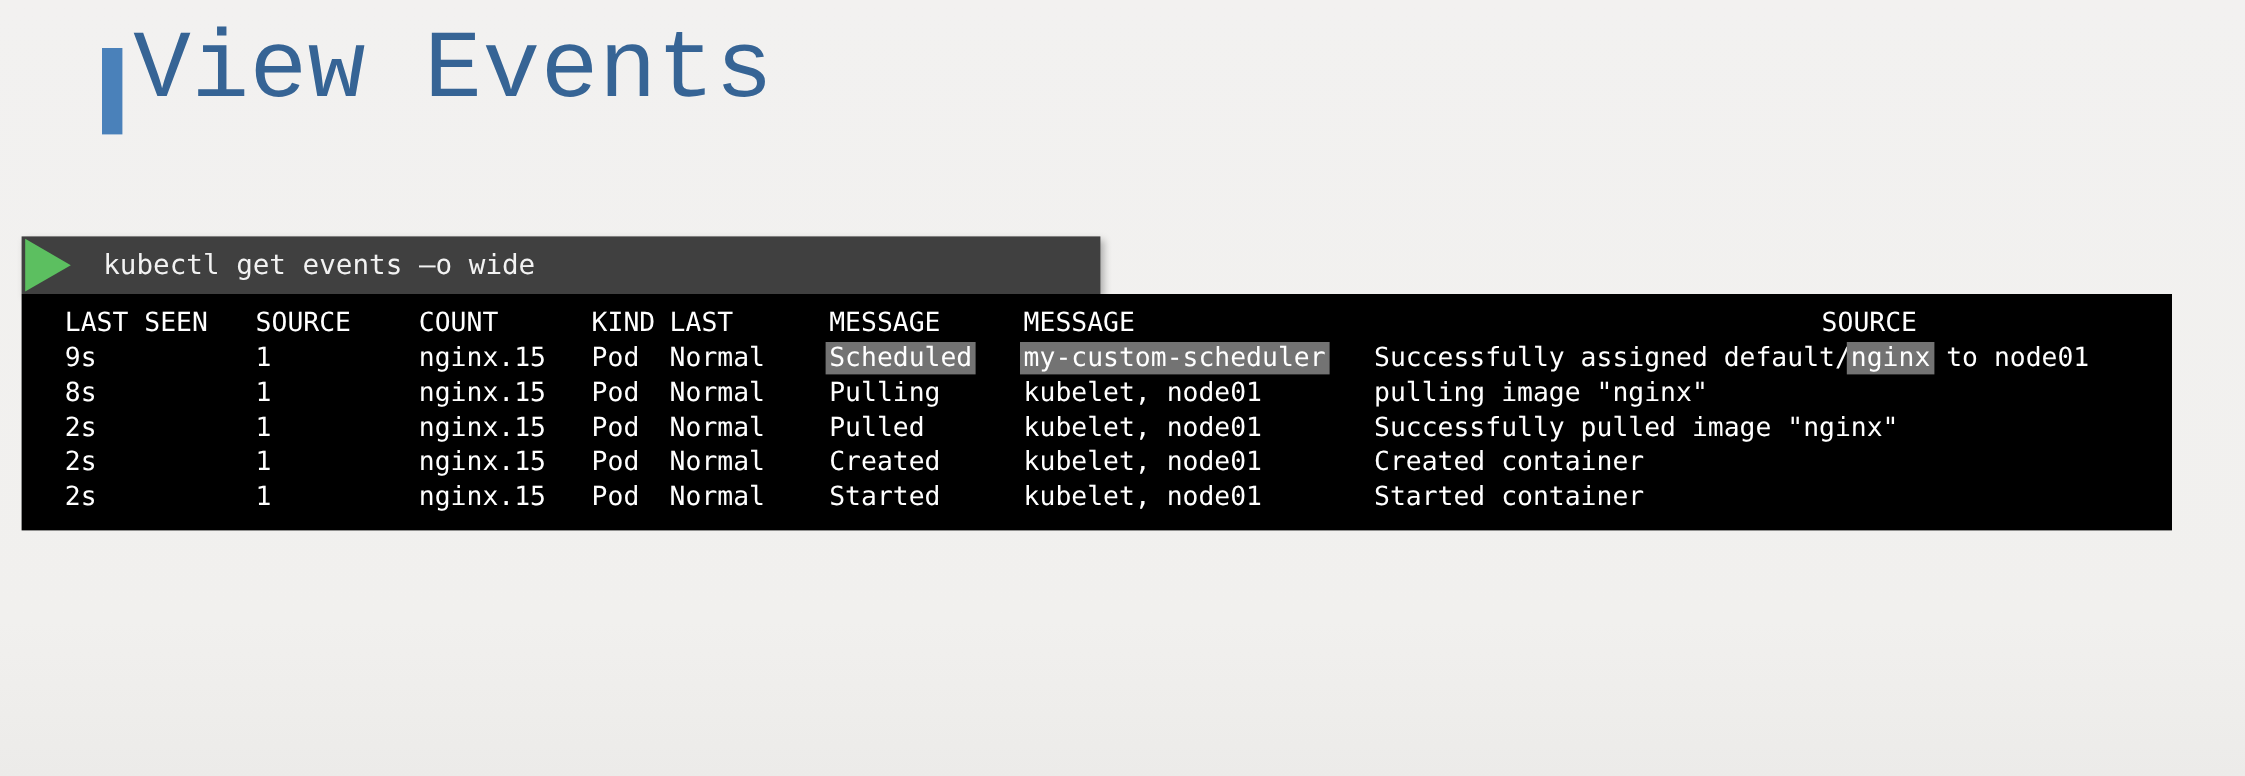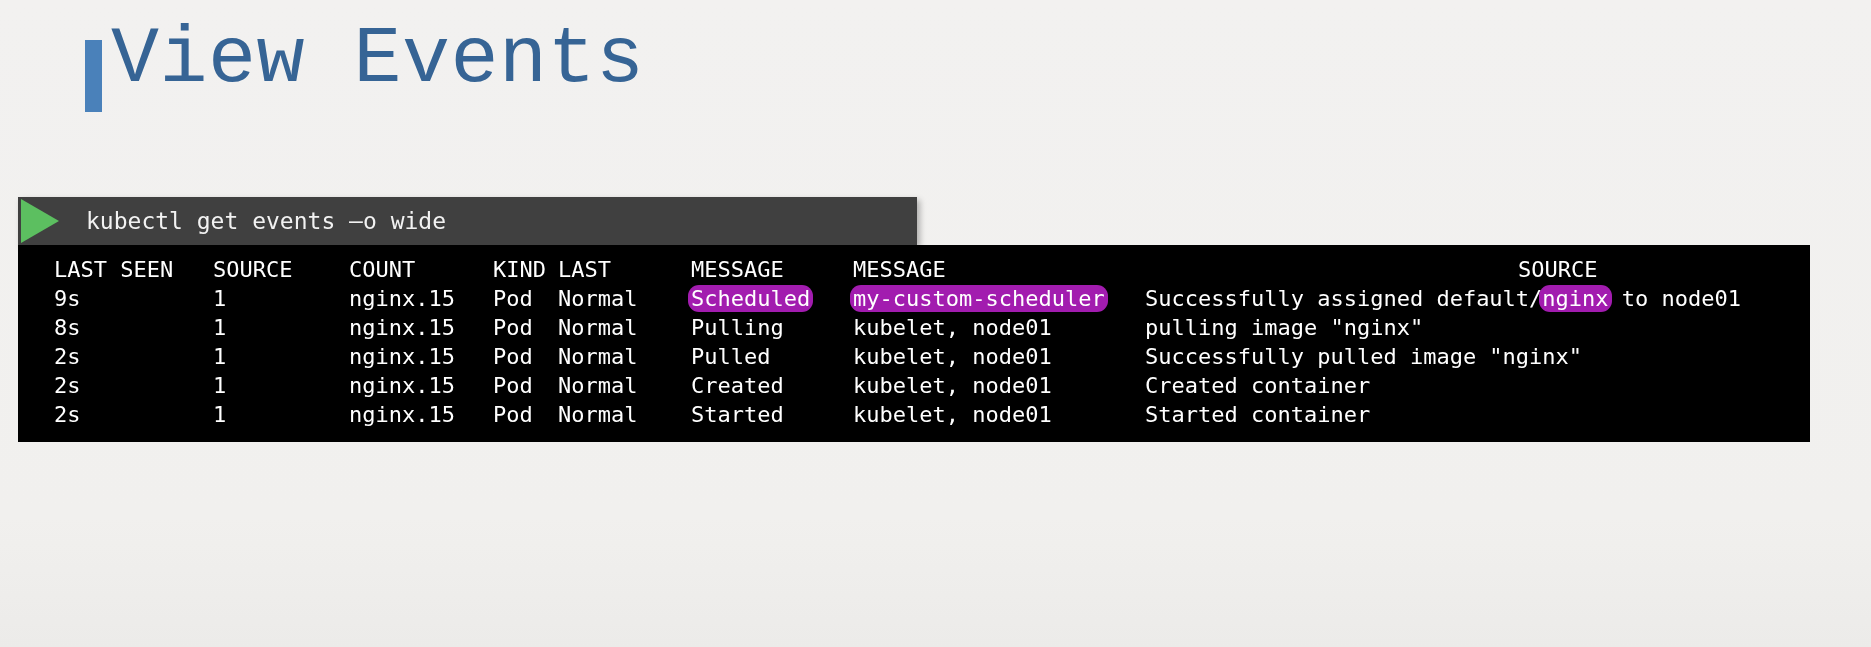--- a/index.html
+++ b/index.html
@@ -46,21 +46,21 @@
   }
   .term-row{display:flex;white-space:pre;}
   .cell{flex:0 0 auto;overflow:visible;}
   .c0{width:159px}.c1{width:136px}.c2{width:144px}.c3{width:65px}
   .c4{width:133px}.c5{width:162px}.c6{width:292px}.c7{flex:1 1 auto;width:auto}
   .hl{
     background:#3e9135;
     padding:1px 3px;margin:-1px -3px; 
   }
 </style>
-<style>.hl{background:#a21caf;border-radius:11px;}</style></head>
+<style>.hl{background:#737373;}</style></head>
 <body>
 
 <div class="slide">
 
   <div class="title-block">
     <span class="accent-bar" style="background: rgb(74, 129, 186);"></span>
     <h1 class="page-title" style="color: rgb(54, 100, 149);">View Events</h1>
   </div>
 
   <div class="cmd-bar" style="background: rgb(64, 64, 64);">

